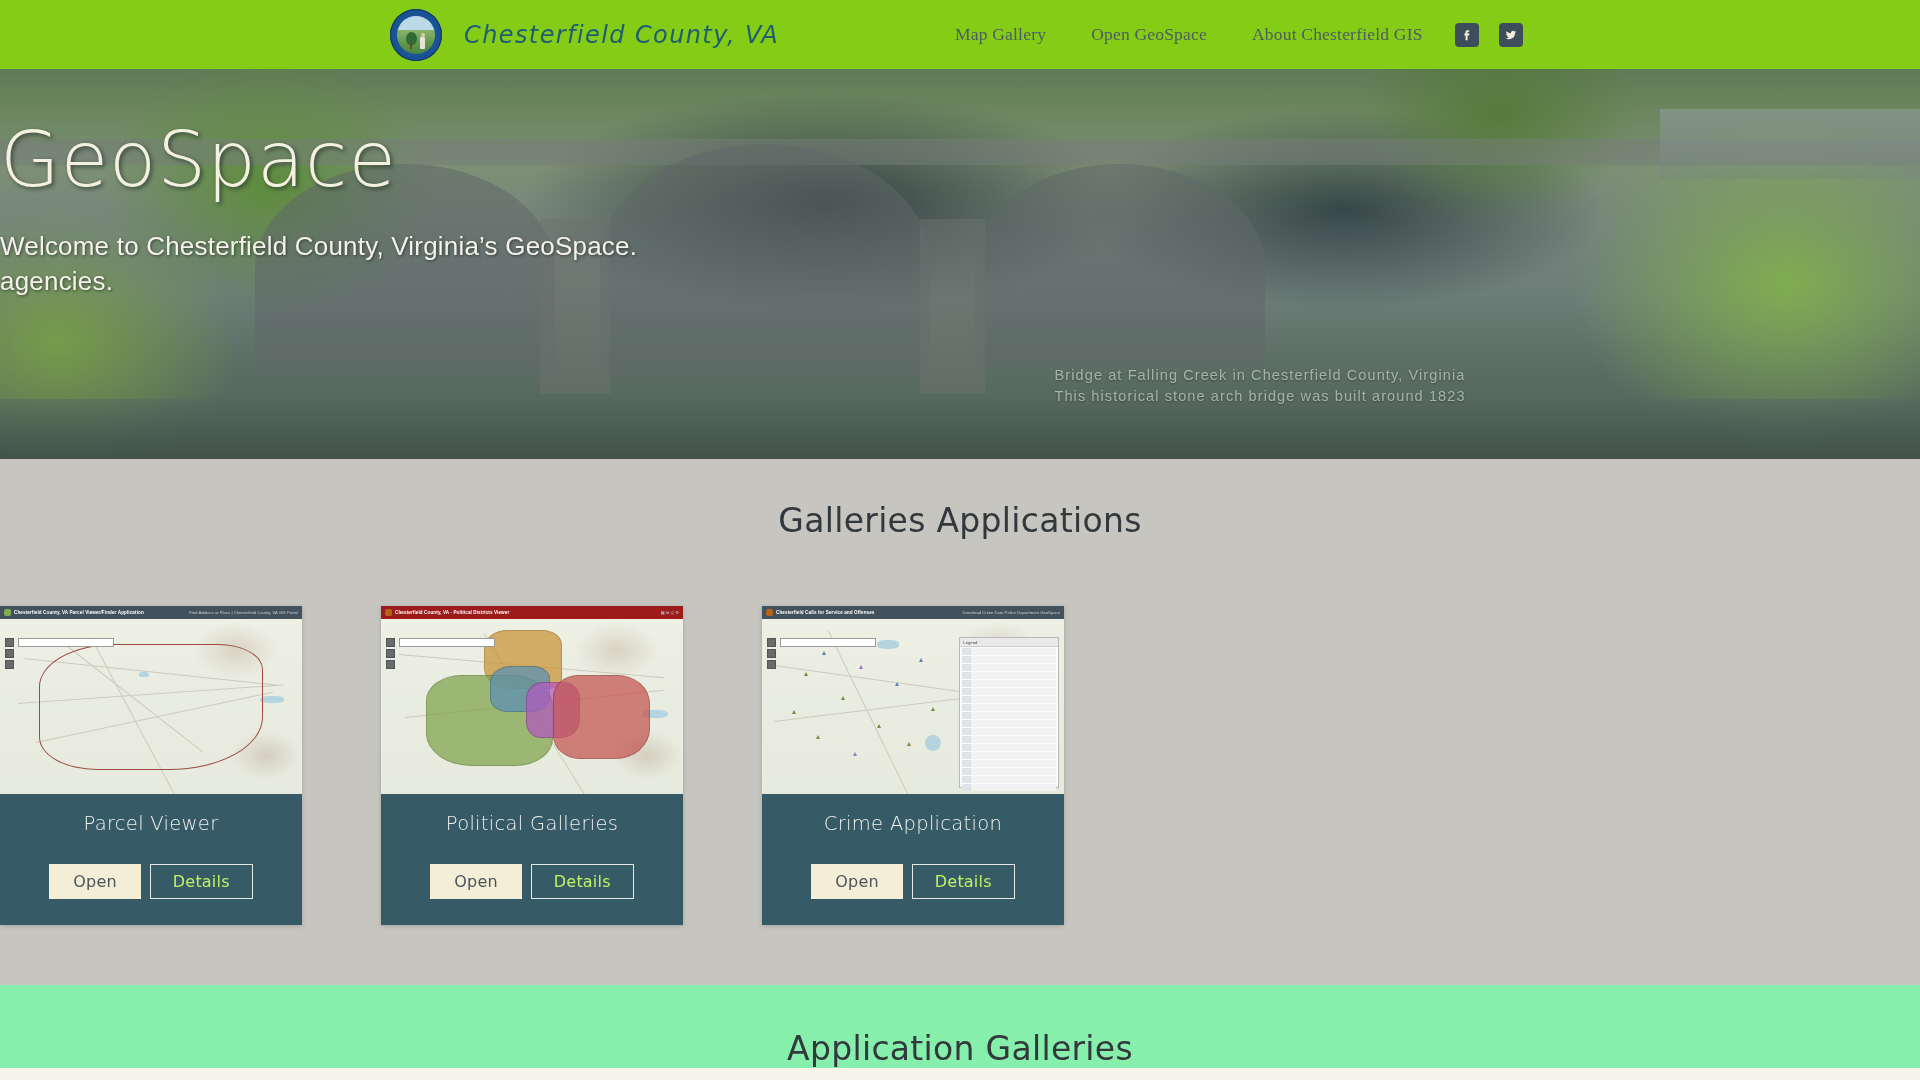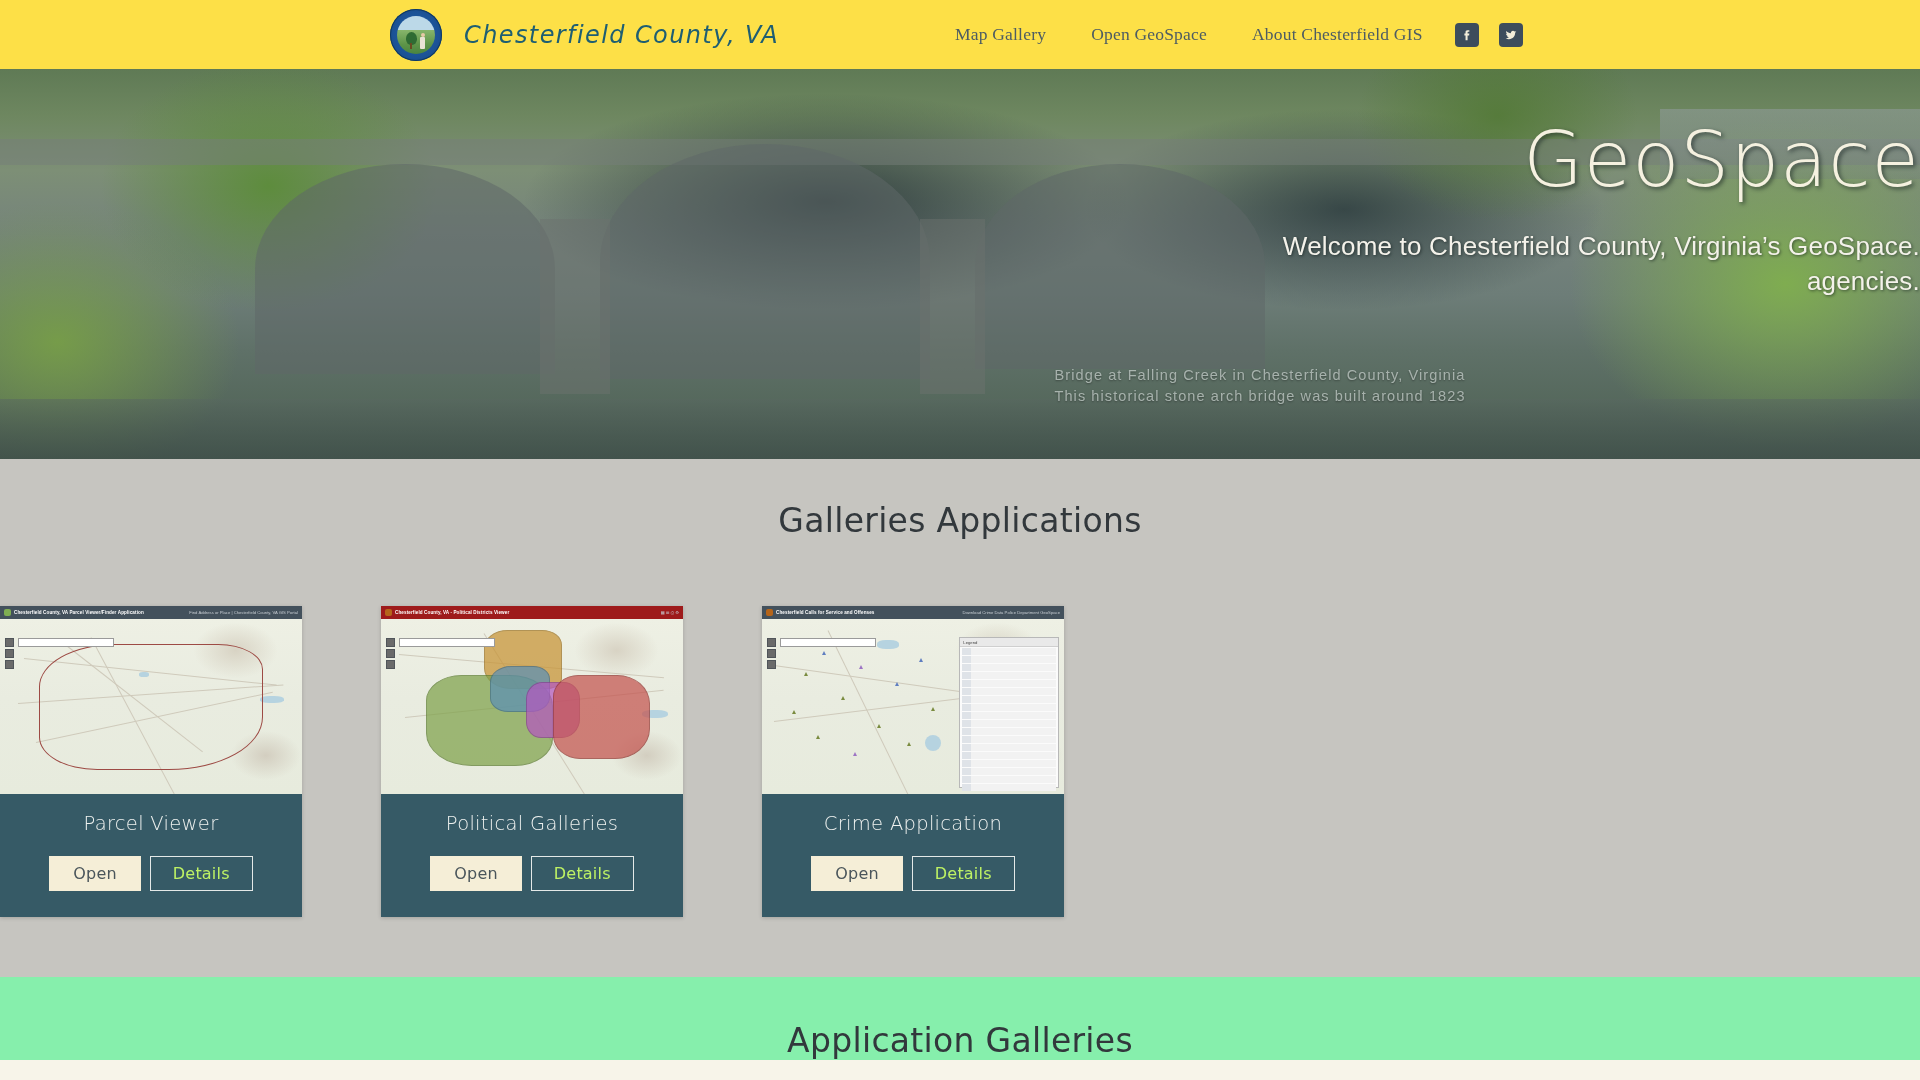--- a/index.html
+++ b/index.html
@@ -6,21 +6,21 @@
   html,body { width:1920px; height:1080px; overflow:hidden; }
   body {
     font-family:"Liberation Sans", sans-serif;
     background:#f7f4e9;
     color:#3f4a50;
   }
 
   
   .header {
     height:69px; width:100%;
-    background:#fde047;
+    background:#84cc16;
     display:flex; align-items:center;
     position:relative;
   }
   .brand { display:flex; align-items:center; position:absolute; left:390px; }
   .seal { width:52px; height:52px; border-radius:50%; position:relative; flex:none;
           background:radial-gradient(circle at 50% 50%, #1f5fa8 0%, #1b5296 62%, #14406f 100%);
           box-shadow:0 0 0 1px #0f3963 inset; overflow:hidden; }
   .seal-inner { position:absolute; inset:7px; border-radius:50%;
       background:linear-gradient(#bcd9e8 0%, #bcd9e8 38%, #86b46a 38%, #5d9448 75%, #4a8440 100%);
       overflow:hidden; }
@@ -59,21 +59,21 @@
   .a3 { left:975px; top:95px; width:290px; height:205px; }
   .hero-deck { position:absolute; left:0; right:0; top:70px; height:26px; background:rgba(118,126,122,.5); }
   .hero-water { position:absolute; left:0; right:0; bottom:0; height:60px;
       background:linear-gradient(180deg, rgba(88,104,96,.55), rgba(64,80,74,.85)); }
   .hero-bridge-pier { position:absolute; background:rgba(108,114,110,.5); }
   .p1 { left:540px; top:150px; width:70px; height:175px; }
   .p2 { left:920px; top:150px; width:65px; height:175px; }
   .hero-rail { position:absolute; right:0; top:40px; width:260px; height:70px;
       background:linear-gradient(180deg, rgba(150,160,165,.5), rgba(110,122,128,.25)); }
 
-  .hero-content { position:relative; z-index:3; text-align:right; padding-top:46px; }
+  .hero-content { position:relative; z-index:3; text-align:left; padding-top:46px; }
   .hero-title {
     font-size:77px; font-weight:300; color:#f5f1e0; letter-spacing:1px;
     font-family:"DejaVu Sans", sans-serif;
     text-shadow:2px 2px 4px rgba(20,30,30,.65);
   }
   .hero-sub {
     margin-top:25px; font-size:26px; line-height:1.33; color:#f4f2ea;
     font-weight:300; letter-spacing:.2px;
     text-shadow:1px 1px 3px rgba(15,25,25,.6);
   }
@@ -122,21 +122,21 @@
   .d-purple{left:48%; top:36%; width:18%; height:32%; background:#b457c0; border:1px solid #8a3e95; border-radius:30% 30% 34% 28%; }
   .d-red  { left:57%; top:32%; width:32%; height:48%; background:#c4544f; border:1px solid #93332f; border-radius:26% 34% 36% 28%; }
   .pin { position:absolute; width:5px; height:5px; }
   .pin i { display:block; width:0; height:0; border-left:2.5px solid transparent; border-right:2.5px solid transparent; border-bottom:4.5px solid #7a8b3f; }
   .pin.b i { border-bottom-color:#5f7ec0; }
   .pin.p i { border-bottom-color:#9d74c4; }
 
   .card-body { padding:18px 0 26px; text-align:center; }
   .card-title { font-size:19.5px; color:#eef1ef; font-weight:300; letter-spacing:.3px;
                 font-family:"DejaVu Sans", sans-serif; }
-  .card-btns { margin-top:21px; display:flex; justify-content:center; gap:9px; }
+  .card-btns { margin-top:29px; display:flex; justify-content:center; gap:9px; }
   .btn { font-size:16px; padding:8px 24px; cursor:pointer; letter-spacing:.2px;
          font-family:"DejaVu Sans", sans-serif; }
   .btn-open { background:#f5eed7; color:#4a555b; border:none; }
   .btn-det { background:transparent; color:#bef264; border:1.4px solid #e4e9e8; padding:7px 22px; }
 
   
   .galleries { background:#86efac; padding:44px 0 0; }
 </style>
 </head>
 <body>

